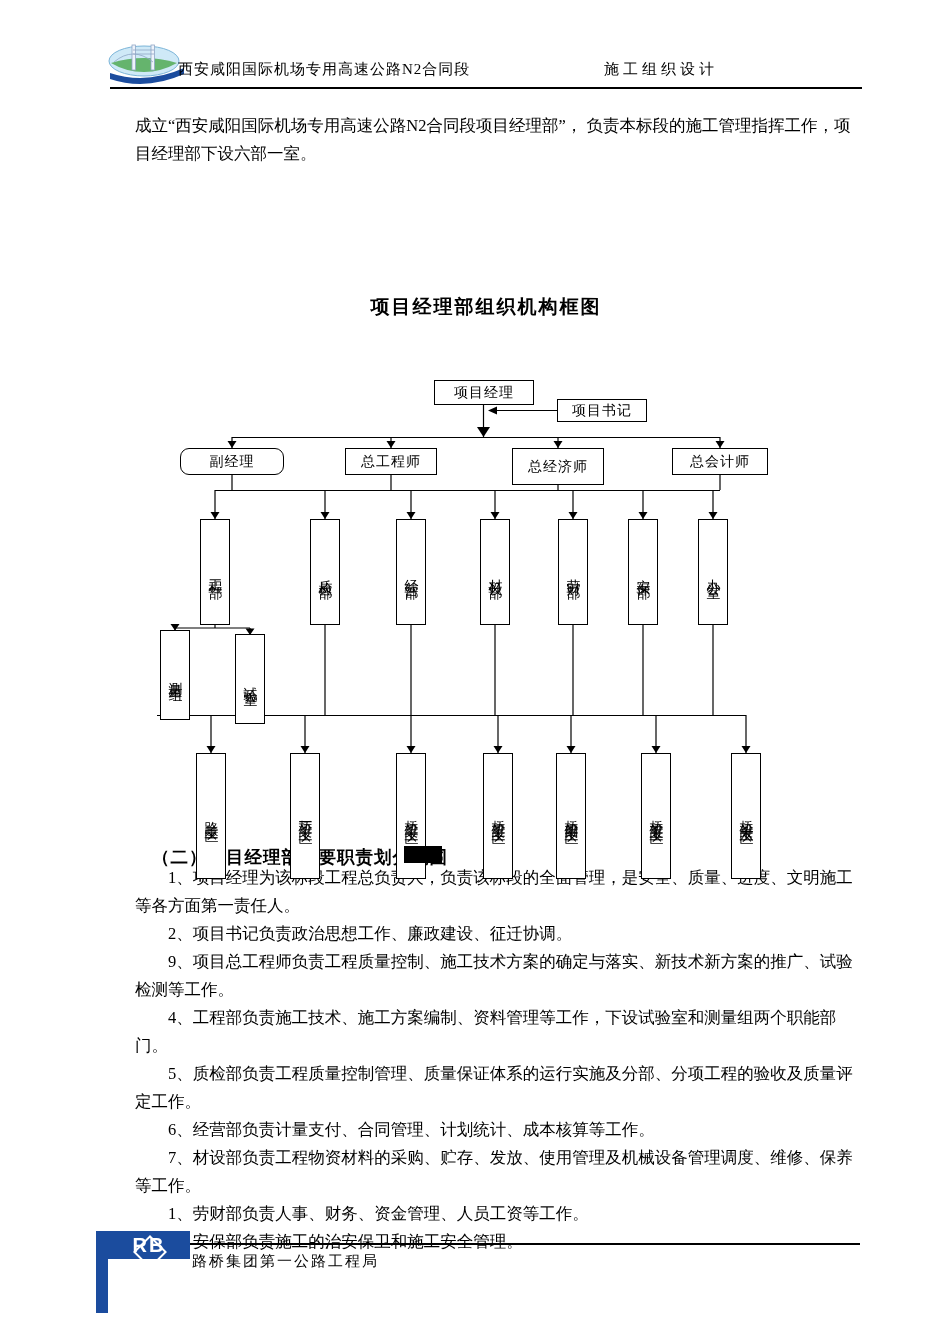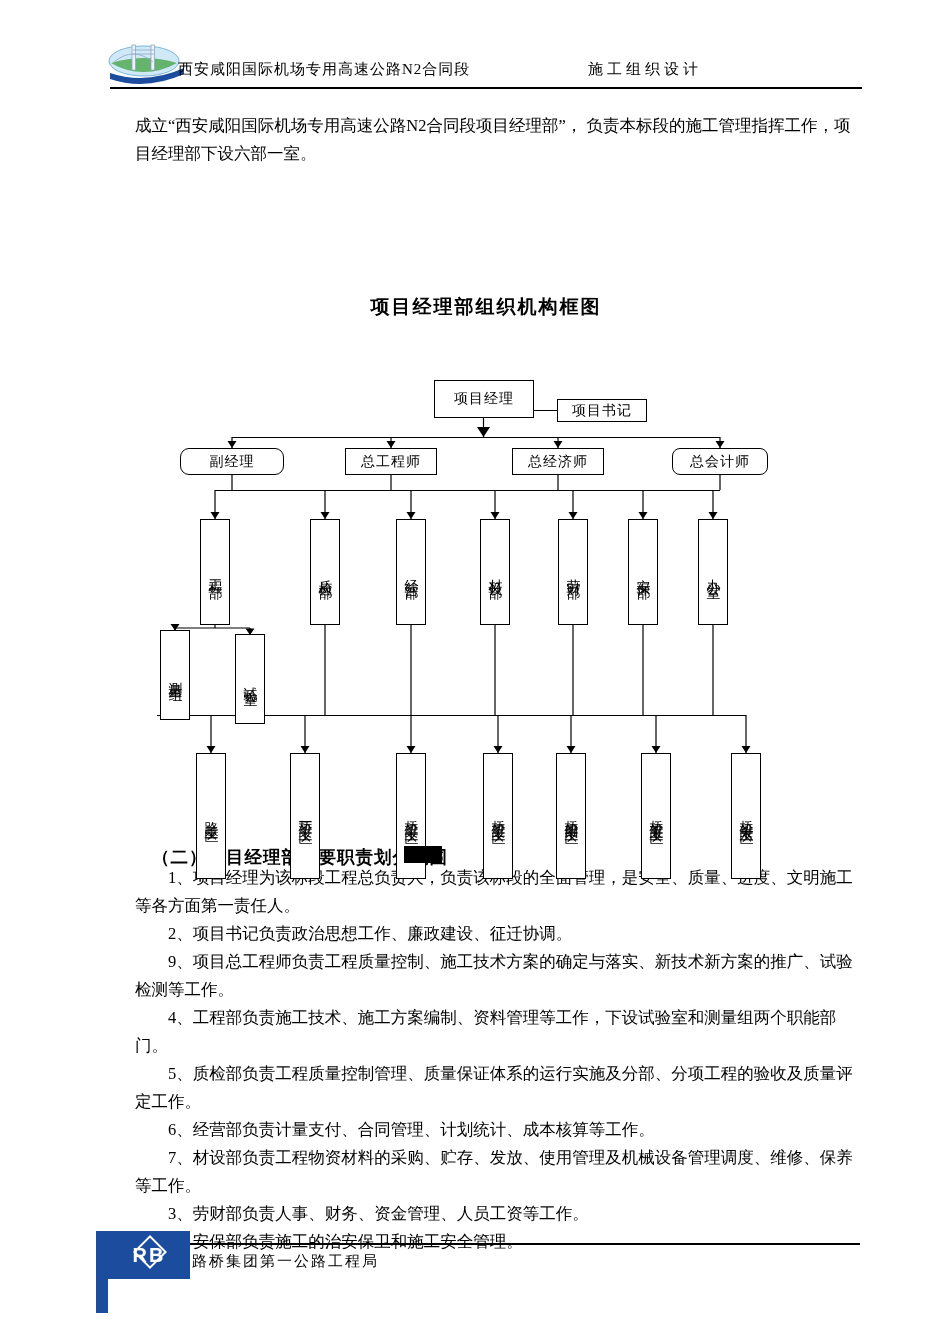--- a/index.html
+++ b/index.html
@@ -49,21 +49,21 @@
       <rect x="28" y="5" width="3.5" height="25"></rect>
       <rect x="47" y="5" width="3.5" height="25"></rect>
     </g>
     <g stroke="#8fa6c5" stroke-width="0.8" fill="none">
       <line x1="29" y1="10" x2="50" y2="10"></line>
       <line x1="29" y1="14" x2="50" y2="14"></line>
       <path d="M10 22 Q 29 6 49 22"></path>
     </g>
   </svg>
   <span class="abs htext" style="left:178px;top:60px;">西安咸阳国际机场专用高速公路N2合同段</span>
-  <span class="abs htext" style="left:588px;top:60px;letter-spacing:4px;">施工组织设计</span>
+  <span class="abs htext" style="left:604px;top:60px;letter-spacing:4px;">施工组织设计</span>
   <div class="abs rule" style="left:110px;top:87px;width:752px;height:2px;"></div>
 </div>
 
 <p class="abs body-text" style="left:135px;top:112px;width:727px;">成立“西安咸阳国际机场专用高速公路N2合同段项目经理部”， 负责本标段的施工管理指挥工作，项目经理部下设六部一室。</p>
 
 <div class="abs chart-title" style="left:110px;top:294px;width:752px;">项目经理部组织机构框图</div>
 
 <svg class="connectors" width="950" height="900" viewBox="0 0 950 900">
   <g stroke="#000" stroke-width="1.2" fill="none">
     <line x1="483.5" y1="405" x2="483.5" y2="437"></line>
@@ -123,27 +123,27 @@
     <polygon points="206.5,746 215.5,746 211,753"></polygon>
     <polygon points="300.5,746 309.5,746 305,753"></polygon>
     <polygon points="406.5,746 415.5,746 411,753"></polygon>
     <polygon points="493.5,746 502.5,746 498,753"></polygon>
     <polygon points="566.5,746 575.5,746 571,753"></polygon>
     <polygon points="651.5,746 660.5,746 656,753"></polygon>
     <polygon points="741.5,746 750.5,746 746,753"></polygon>
   </g>
 </svg>
 
-<div class="obox" style="left:434px;top:380px;width:100px;height:38px;">项目经理</div>
+<div class="obox" style="left:434px;top:380px;width:100px;height:25px;">项目经理</div>
 <div class="obox" style="left:557px;top:399px;width:90px;height:23px;">项目书记</div>
 
 <div class="obox" style="left:180px;top:448px;width:104px;height:27px;border-radius:9px;">副经理</div>
 <div class="obox" style="left:345px;top:448px;width:92px;height:27px;">总工程师</div>
-<div class="obox" style="left:512px;top:448px;width:92px;height:27px;">总经济师</div>
-<div class="obox" style="left:672px;top:448px;width:96px;height:27px;border-radius:8px;">总会计师</div>
+<div class="obox" style="left:512px;top:448px;width:92px;height:37px;">总经济师</div>
+<div class="obox" style="left:672px;top:448px;width:96px;height:27px;">总会计师</div>
 
 <div class="obox vtext" style="left:200px;top:519px;width:30px;height:106px;">工程部</div>
 <div class="obox vtext" style="left:310px;top:519px;width:30px;height:106px;">质检部</div>
 <div class="obox vtext" style="left:396px;top:519px;width:30px;height:106px;">经营部</div>
 <div class="obox vtext" style="left:480px;top:519px;width:30px;height:106px;">材设部</div>
 <div class="obox vtext" style="left:558px;top:519px;width:30px;height:106px;">劳财部</div>
 <div class="obox vtext" style="left:628px;top:519px;width:30px;height:106px;">安保部</div>
 <div class="obox vtext" style="left:698px;top:519px;width:30px;height:106px;">办公室</div>
 
 <div class="obox vtext" style="left:160px;top:630px;width:30px;height:90px;">测量组</div>
@@ -161,25 +161,25 @@
 <div class="abs redact" style="left:404px;top:846px;width:38px;height:17px;"></div>
 
 <div class="abs behind" style="left:135px;top:864px;width:727px;">
   <p class="duty">1、项目经理为该标段工程总负责人，负责该标段的全面管理，是安全、质量、进度、文明施工等各方面第一责任人。</p>
   <p class="duty">2、项目书记负责政治思想工作、廉政建设、征迁协调。</p>
   <p class="duty">9、项目总工程师负责工程质量控制、施工技术方案的确定与落实、新技术新方案的推广、试验检测等工作。</p>
   <p class="duty">4、工程部负责施工技术、施工方案编制、资料管理等工作，下设试验室和测量组两个职能部门。</p>
   <p class="duty">5、质检部负责工程质量控制管理、质量保证体系的运行实施及分部、分项工程的验收及质量评定工作。</p>
   <p class="duty">6、经营部负责计量支付、合同管理、计划统计、成本核算等工作。</p>
   <p class="duty">7、材设部负责工程物资材料的采购、贮存、发放、使用管理及机械设备管理调度、维修、保养等工作。</p>
-  <p class="duty">3、劳财部负责人事、财务、资金管理、人员工资等工作。</p>
+  <p class="duty">1、劳财部负责人事、财务、资金管理、人员工资等工作。</p>
   <p class="duty">9、安保部负责施工的治安保卫和施工安全管理。</p>
 </div>
 
 <div>
   <div class="abs rule" style="left:110px;top:1243px;width:750px;height:2px;"></div>
   <div class="abs" style="left:96px;top:1231px;width:12px;height:82px;background:#1b4c9e;"></div>
-  <div class="abs footer-logo" style="left:108px;top:1231px;width:82px;height:48px;">
+  <div class="abs footer-logo" style="left:108px;top:1231px;width:82px;height:28px;">
     <span class="diamond"></span>
     <span class="rb">RB</span>
   </div>
   <div class="abs footer-company" style="left:192px;top:1252px;">路桥集团第一公路工程局</div>
 </div>
 
 </body></html>

